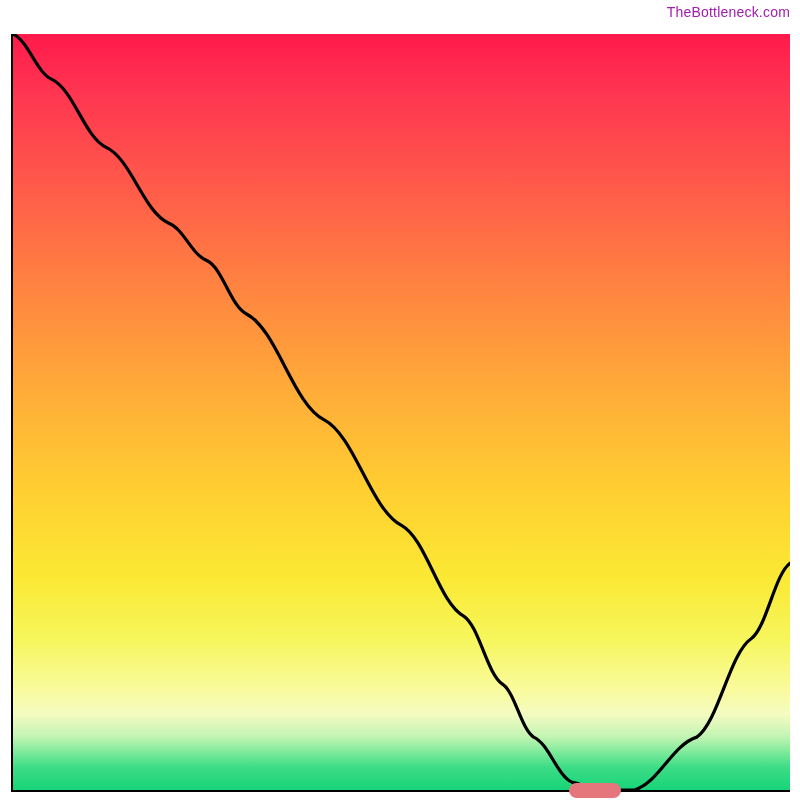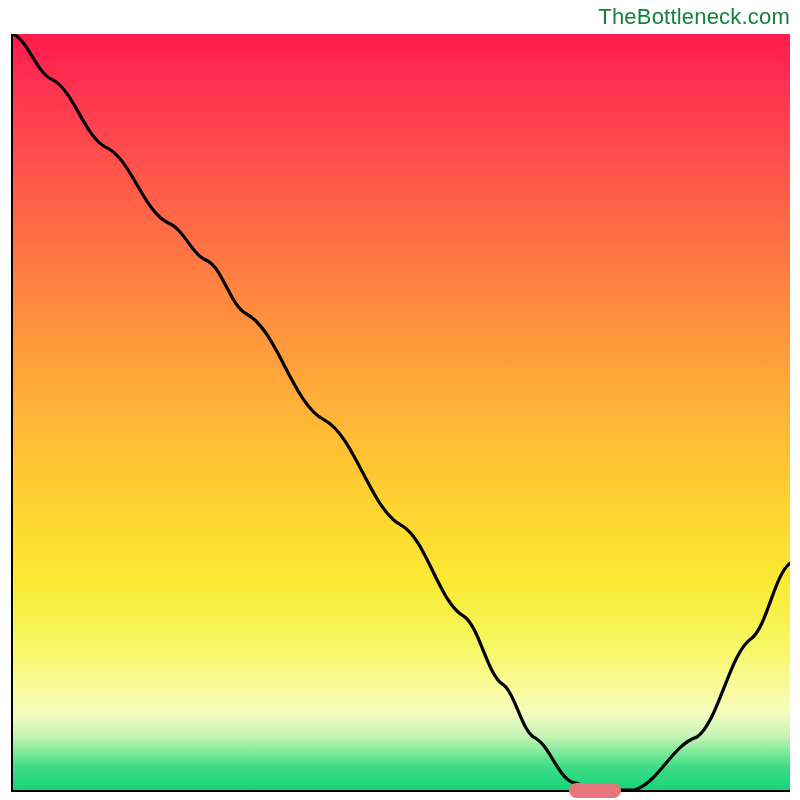--- a/index.html
+++ b/index.html
@@ -13,22 +13,22 @@
   }
   .wrap {
     position: relative;
     width: 800px;
     height: 800px;
   }
   .attribution {
     position: absolute;
     top: 4px;
     right: 10px;
-    color: #15803d;
-    font-size: 22px;
+    color: #a21caf;
+    font-size: 14px;
     font-weight: 400;
     letter-spacing: 0.2px;
   }
   .axes {
     position: absolute;
     left: 0; top: 0;
     width: 800px;
     height: 800px;
   }
   .plot-area {

